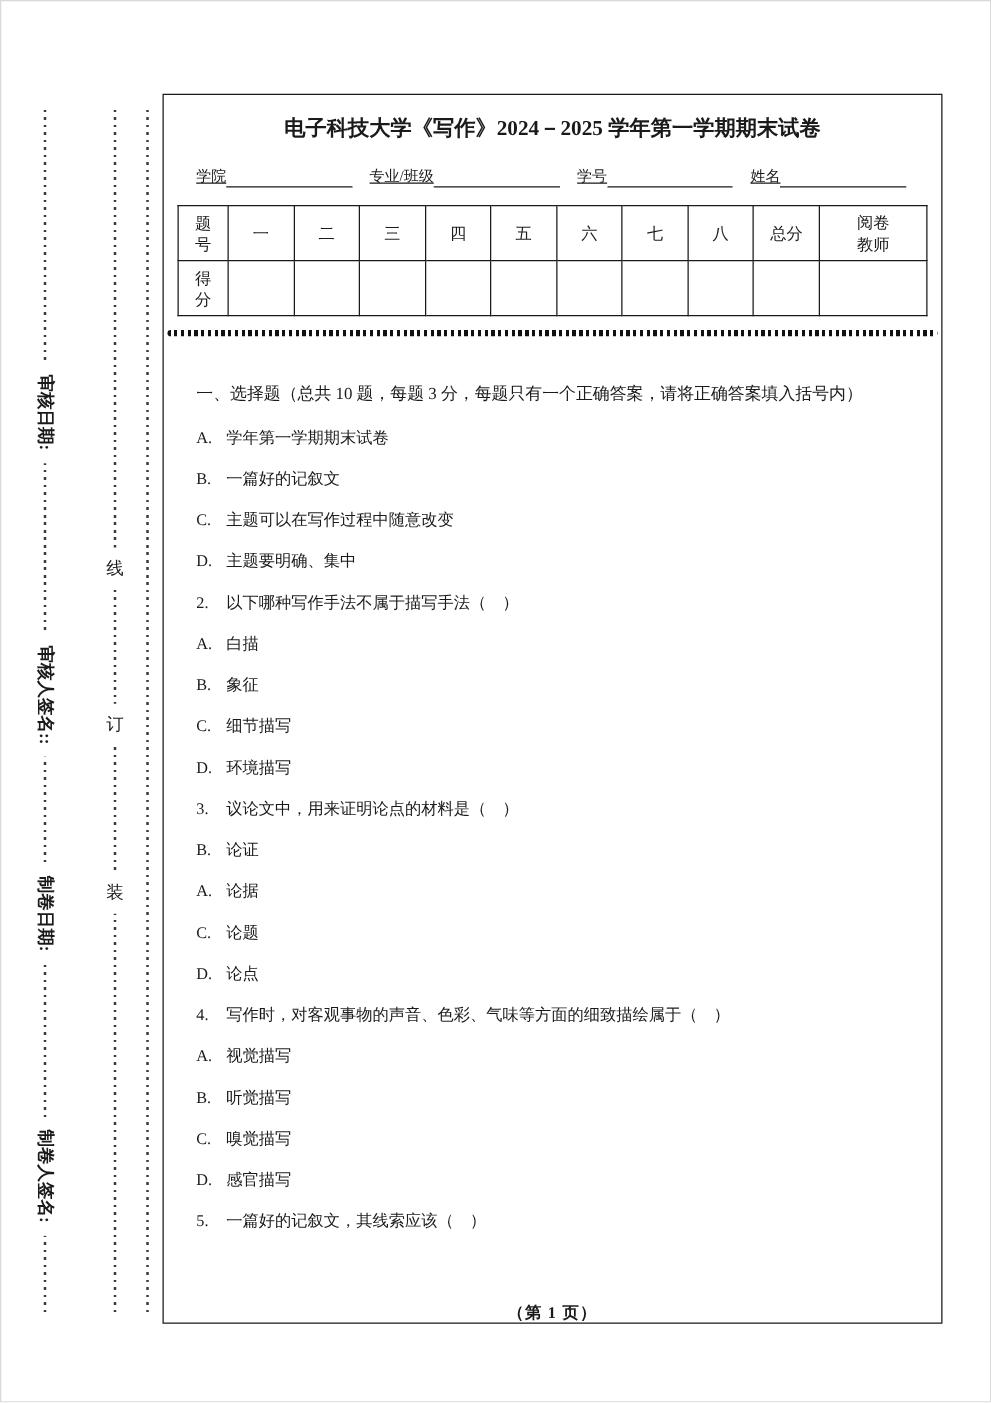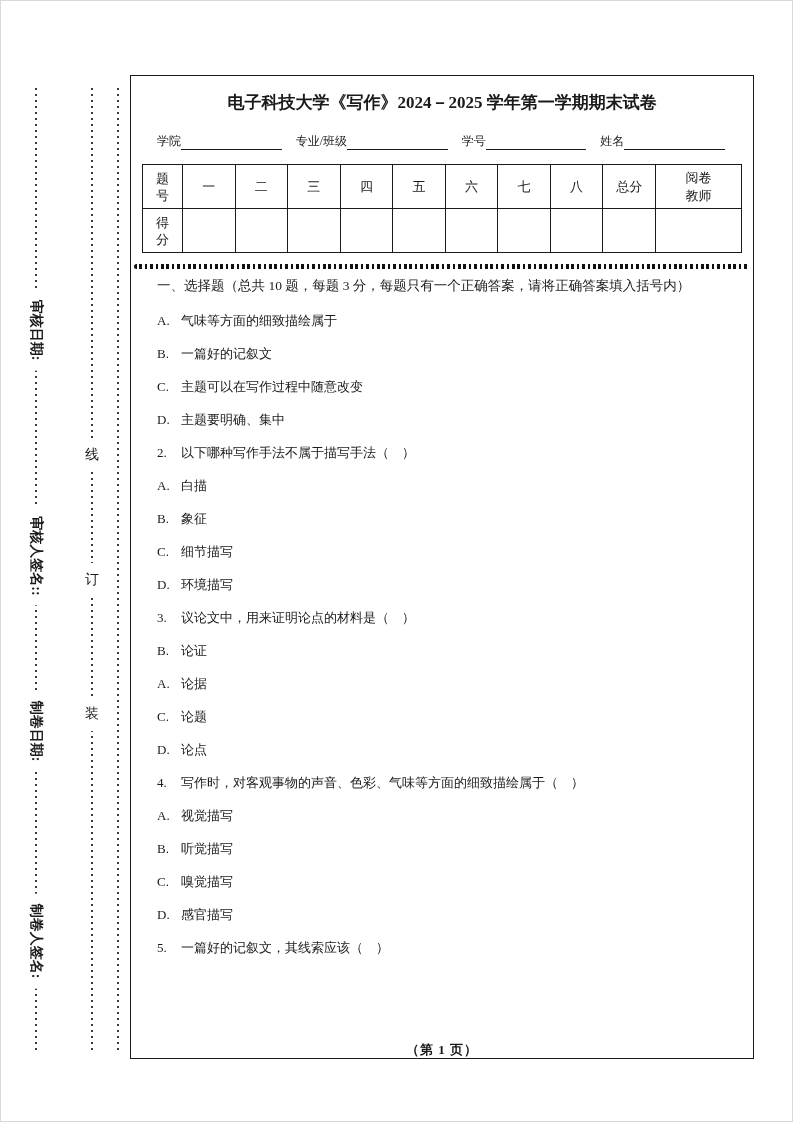--- a/index.html
+++ b/index.html
@@ -30,38 +30,38 @@
   .bind-char-0 { top:455px; }
   .bind-char-1 { top:580px; }
   .bind-char-2 { top:714px; }
 
   
   .main-box { position:absolute; left:130px; top:75px; width:624px; height:984px;
               border:1.5px solid #1a1a1a; padding:14px 26px 0; background:#fff; }
 
   .title { text-align:center; font-size:17px; font-weight:bold; line-height:26px; }
 
-  .info-row { display:flex; align-items:flex-end; margin-top:14px; font-size:12px; height:20px; }
+  .info-row { display:flex; align-items:flex-end; margin-top:14px; font-size:12px; height:20px;text-decoration:underline; }
   .f-label { flex:0 0 auto; line-height:18px; }
   .f-line  { flex:1 1 auto; border-bottom:1px solid #1a1a1a; height:18px; margin-right:14px; }
   .f-line-3 { margin-right:2px; }
 
   .score-table { border-collapse:collapse; table-layout:fixed;
                  width:calc(100% + 30px); margin:14px -15px 0; }
   .score-table td { border:1px solid #1a1a1a; height:44px; text-align:center;
                     vertical-align:middle; font-size:13px; }
   .corner-cell { width:40px; }
   .grader-cell { width:86px; }
   .stack   { display:inline-block; width:15px; line-height:17px; }
   .stack-w { display:inline-block; width:30px; line-height:18px; }
 
   .dotted-sep { height:5px; margin:11px -23px 0; border-radius:3px;
                 background-image:repeating-linear-gradient(to right,#111 0 2.6px, transparent 2.6px 5.4px); }
 
-  .section-heading { margin-top:1px; font-size:13.5px; line-height:31px; }
+  .section-heading { margin-top:30px; font-size:13.5px; line-height:31px; }
 
   .questions { margin-top:3px; }
   .q-line { height:33px; line-height:33px; font-size:13px; white-space:nowrap; }
   .q-num  { display:inline-block; min-width:24px; }
 
   .footer { position:absolute; left:130px; top:1041px; width:624px; text-align:center;
             font-size:13px; font-weight:bold; letter-spacing:1px; }
 </style>
 </head>
 <body>
@@ -127,21 +127,21 @@
             <td class="col-cell empty"></td>
           </tr>
         </tbody>
     </table>
 
     <div class="dotted-sep"></div>
 
     <div class="section-heading">一、选择题（总共 10 题，每题 3 分，每题只有一个正确答案，请将正确答案填入括号内）</div>
 
     <div class="questions" id="questions">
-        <div class="q-line"><span class="q-num">A.</span><span class="q-text">气味等方面的细致描绘属于</span></div>
+        <div class="q-line"><span class="q-num">A.</span><span class="q-text">学年第一学期期末试卷</span></div>
         <div class="q-line"><span class="q-num">B.</span><span class="q-text">一篇好的记叙文</span></div>
         <div class="q-line"><span class="q-num">C.</span><span class="q-text">主题可以在写作过程中随意改变</span></div>
         <div class="q-line"><span class="q-num">D.</span><span class="q-text">主题要明确、集中</span></div>
         <div class="q-line"><span class="q-num">2.</span><span class="q-text">以下哪种写作手法不属于描写手法（　）</span></div>
         <div class="q-line"><span class="q-num">A.</span><span class="q-text">白描</span></div>
         <div class="q-line"><span class="q-num">B.</span><span class="q-text">象征</span></div>
         <div class="q-line"><span class="q-num">C.</span><span class="q-text">细节描写</span></div>
         <div class="q-line"><span class="q-num">D.</span><span class="q-text">环境描写</span></div>
         <div class="q-line"><span class="q-num">3.</span><span class="q-text">议论文中，用来证明论点的材料是（　）</span></div>
         <div class="q-line"><span class="q-num">B.</span><span class="q-text">论证</span></div>

